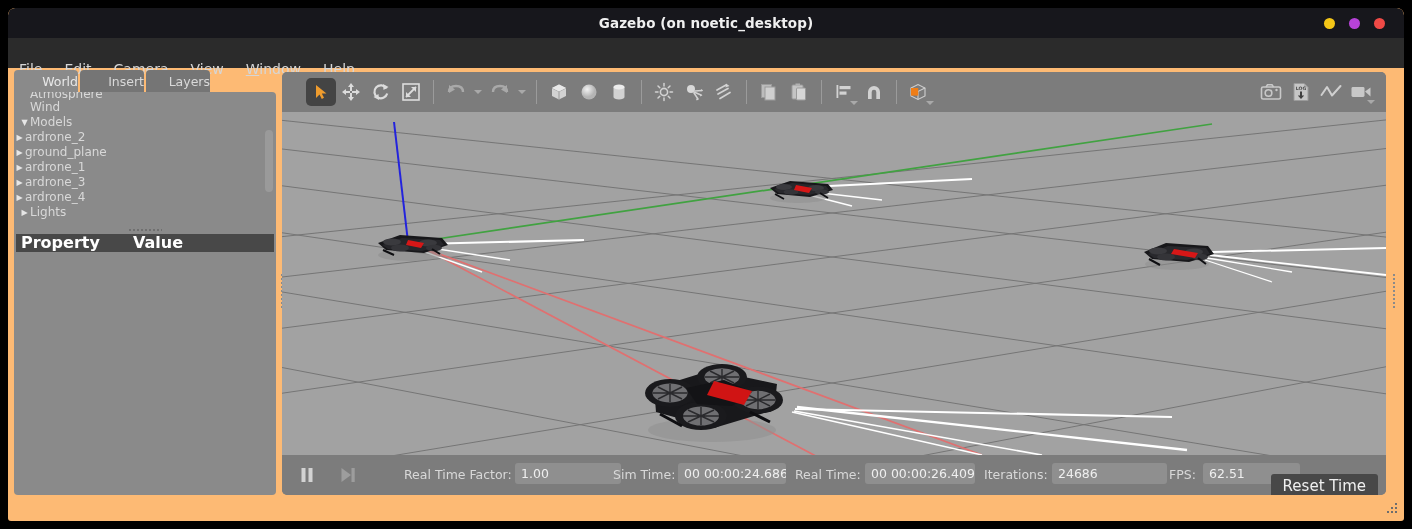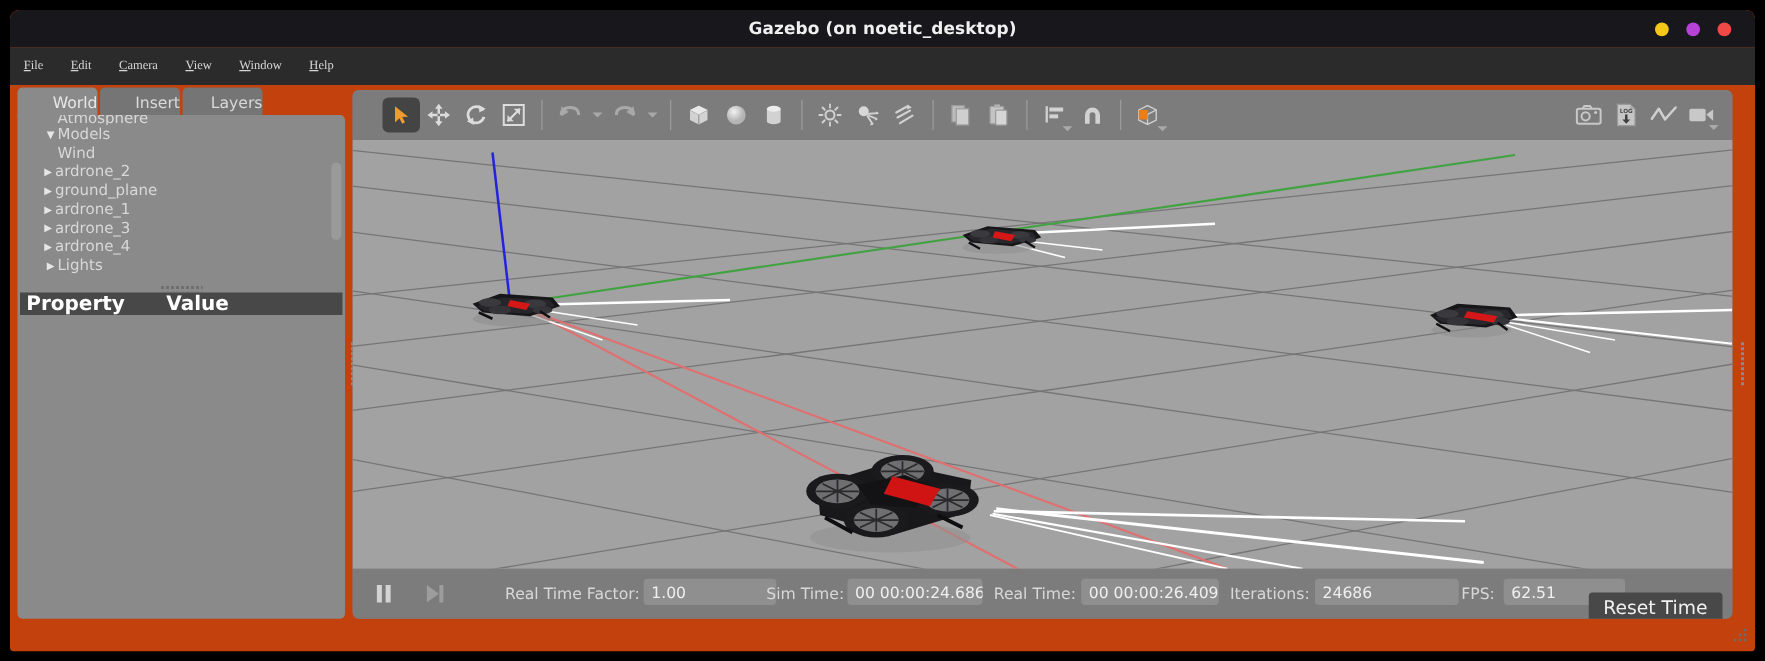--- a/index.html
+++ b/index.html
@@ -8,21 +8,21 @@
     background: #000000;
     font-family: "DejaVu Sans", "Liberation Sans", sans-serif;
     overflow: hidden;
   }
 
   
   #window {
     position: absolute;
     left: 8px; top: 8px;
     width: 1396px; height: 513px;
-    background: #c2410c;
+    background: #fdba74;
     border-radius: 7px 7px 3px 3px;
     overflow: hidden;
   }
 
   
   #titlebar {
     position: absolute; left: 0; top: 0;
     width: 100%; height: 30px;
     background: #17171c;
     border-radius: 7px 7px 0 0;
@@ -43,24 +43,23 @@
 
   
   #menubar {
     position: absolute; left: 0; top: 30px;
     width: 100%; height: 30px;
     background: #2b2b2b;
   }
   .menu-item {
     position: relative; float: left;
     height: 30px; line-height: 30px;
-    padding: 0 11px;
-    color: #d6d6d6; font-size: 10px;
+    padding: 16px 11px;
+    color: #d6d6d6; font-size: 14px;
     white-space: nowrap;
-    font-family: Liberation Serif, serif;
   }
   .menu-item u { text-decoration: underline; }
 
   
   #left-panel {
     position: absolute; left: 6px; top: 62px;
     width: 262px; height: 425px;
   }
   #tabs { position: absolute; left: 0; top: 0; height: 24px; width: 100%; }
   .tab {
@@ -86,22 +85,22 @@
   }
   .tree-row {
     position: relative; height: 15px; line-height: 15px;
     color: #d8d8d8; font-size: 12px; white-space: nowrap;
   }
   .tree-row .caret {
     display: inline-block; width: 11px; text-align: center;
     font-size: 8px; color: #e6e6e6; vertical-align: 1px;
   }
   .tree-row .lbl { display: inline-block; }
-  .depth0 { padding-left: 21px; }
-  .depth1 { padding-left: 19px; }
+  .depth0 { padding-left: 5px; }
+  .depth1 { }
 
   #tree-scrollbar {
     position: absolute; right: 3px; top: 38px;
     width: 8px; height: 62px;
     background: #9a9a9a; border-radius: 4px;
   }
   #panel-splitter {
     position: absolute; left: 50%; transform: translateX(-50%);
     top: 136px; width: 34px; height: 5px;
     background-image: radial-gradient(#6f6f6f 40%, transparent 42%);
@@ -248,24 +247,24 @@
       <div class="tab">Layers</div>
     </div>
 
     <div id="tree-panel">
 
       <div id="tree-list">
         <div class="tree-row depth0" style="height:8px;line-height:4px;overflow:hidden;">
           <span class="caret"></span><span class="lbl">Atmosphere</span>
         </div>
         <div class="tree-row depth0">
+          <span class="caret"></span><span class="lbl">Wind</span>
+        </div>
+        <div class="tree-row depth0">
           <span class="caret">▼</span><span class="lbl">Models</span>
-        </div>
-        <div class="tree-row depth0">
-          <span class="caret"></span><span class="lbl">Wind</span>
         </div>
         <div class="tree-row depth1">
           <span class="caret">▶</span><span class="lbl">ardrone_2</span>
         </div>
         <div class="tree-row depth1">
           <span class="caret">▶</span><span class="lbl">ground_plane</span>
         </div>
         <div class="tree-row depth1">
           <span class="caret">▶</span><span class="lbl">ardrone_1</span>
         </div>

